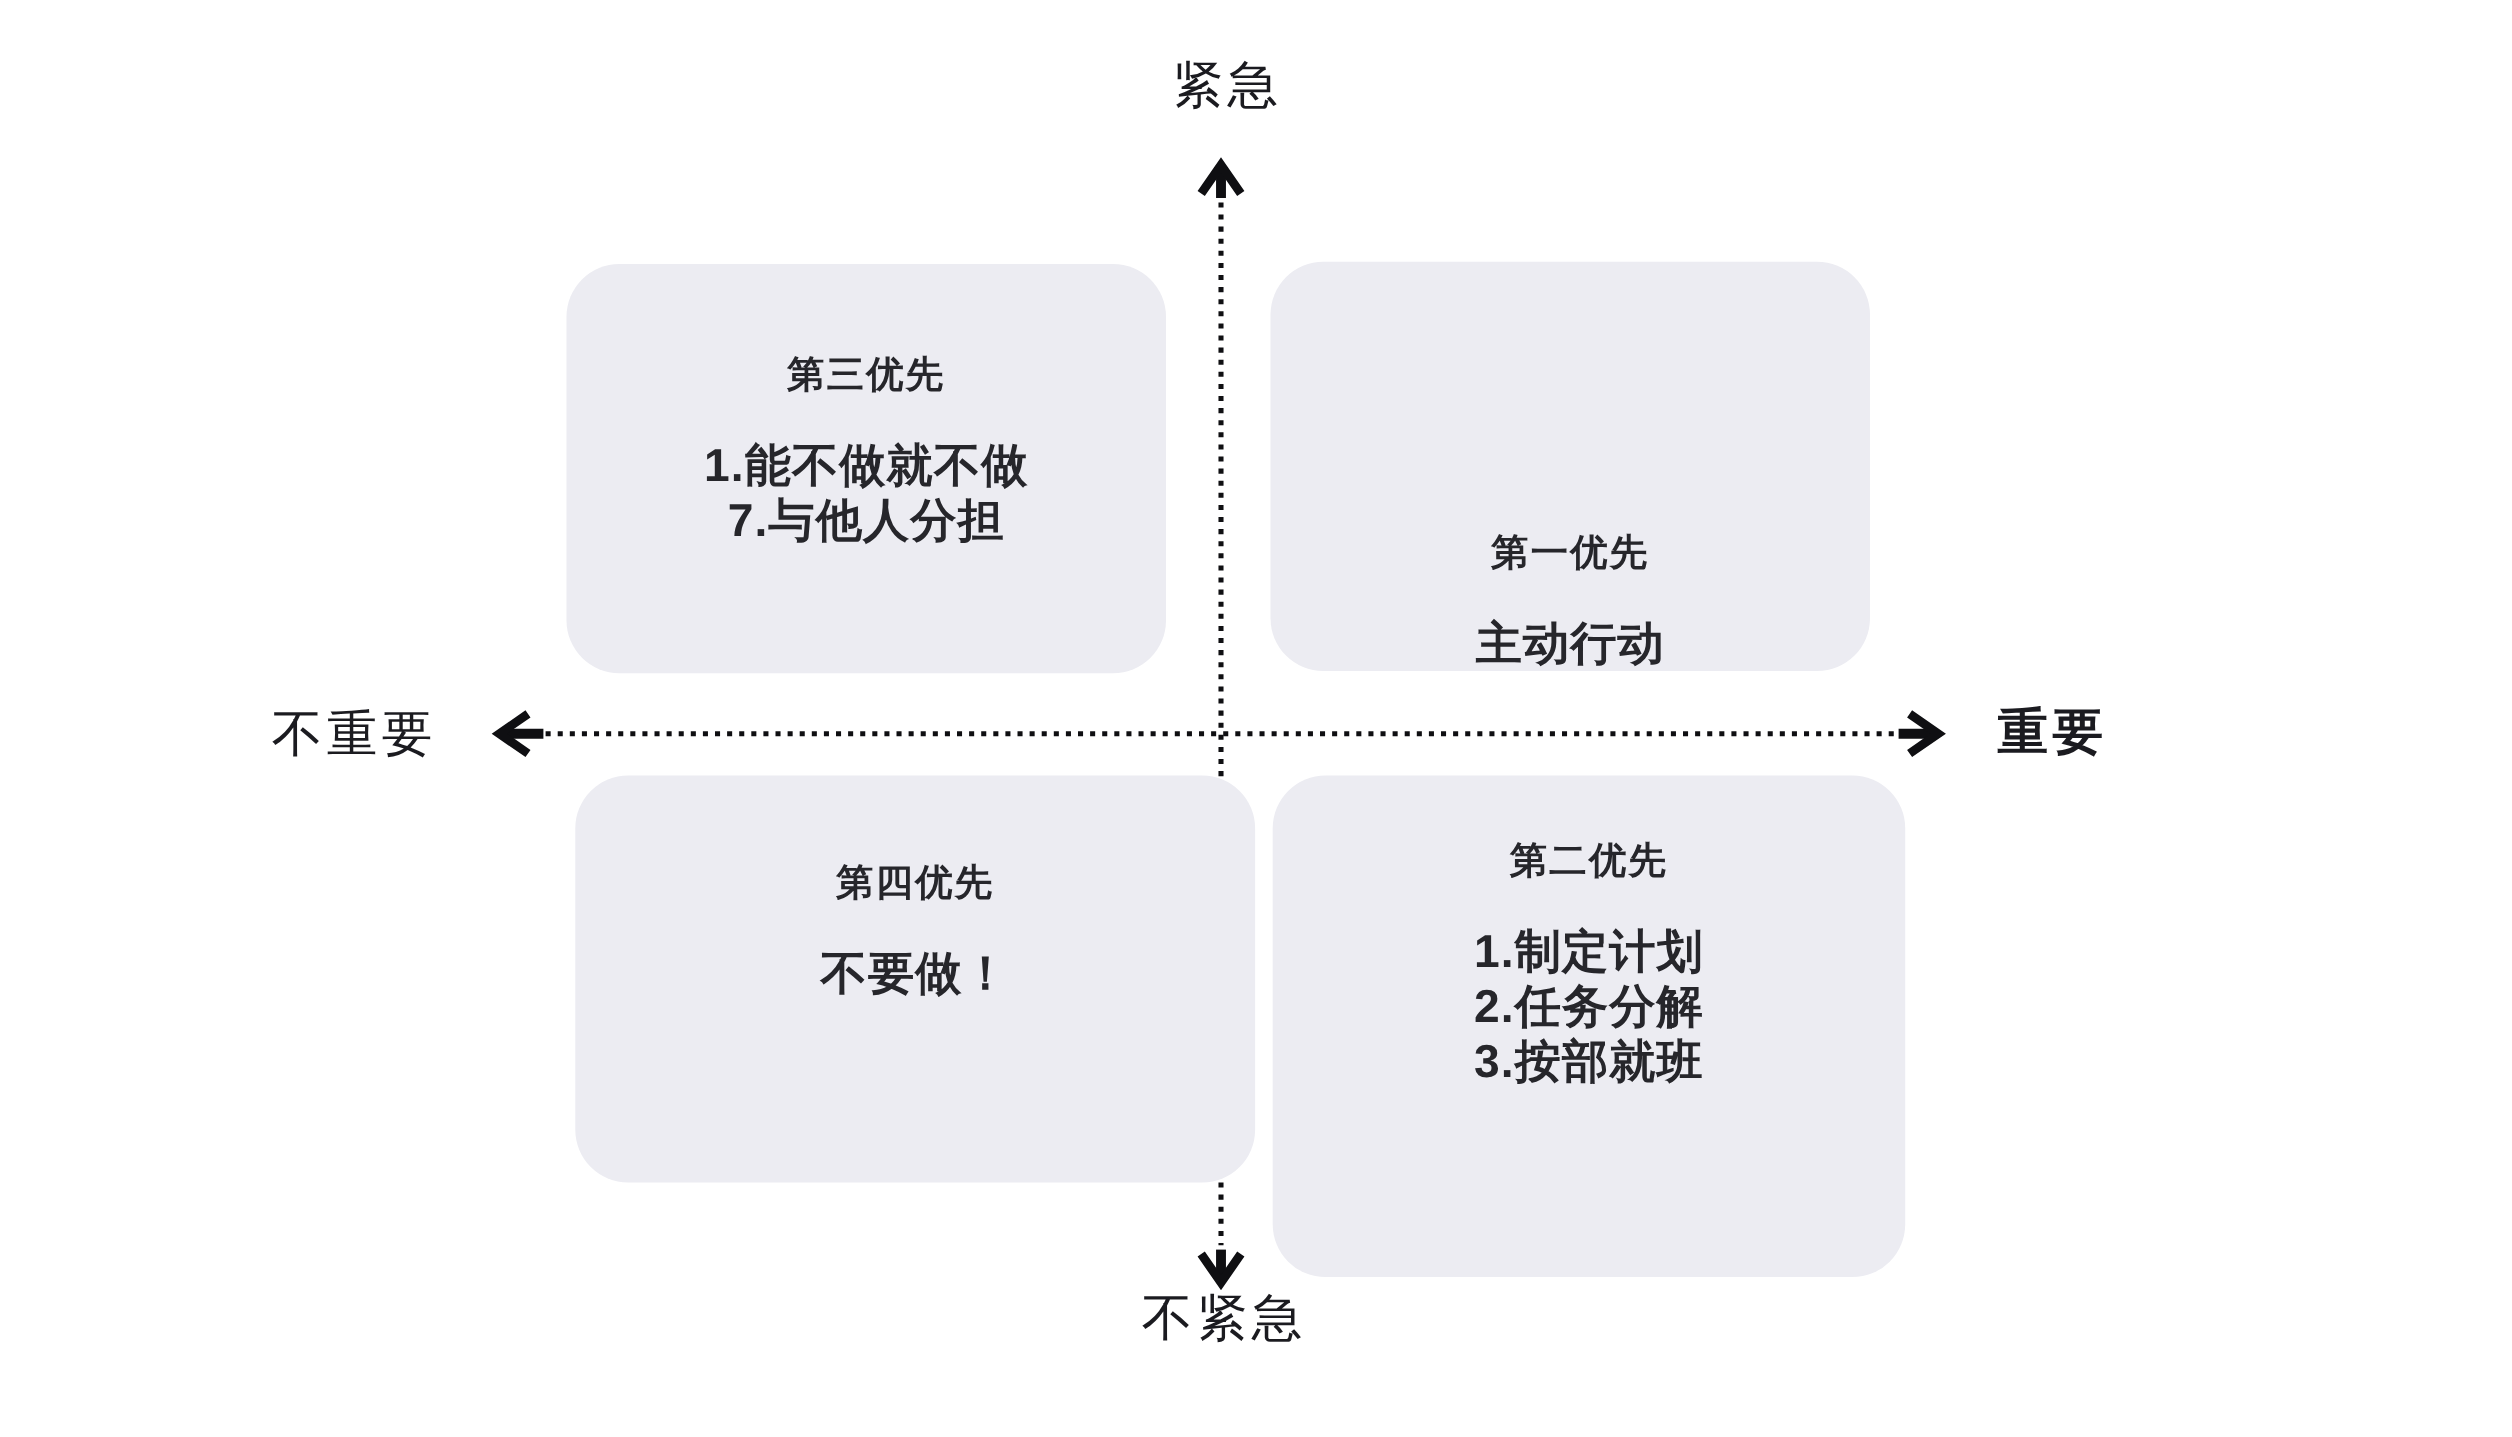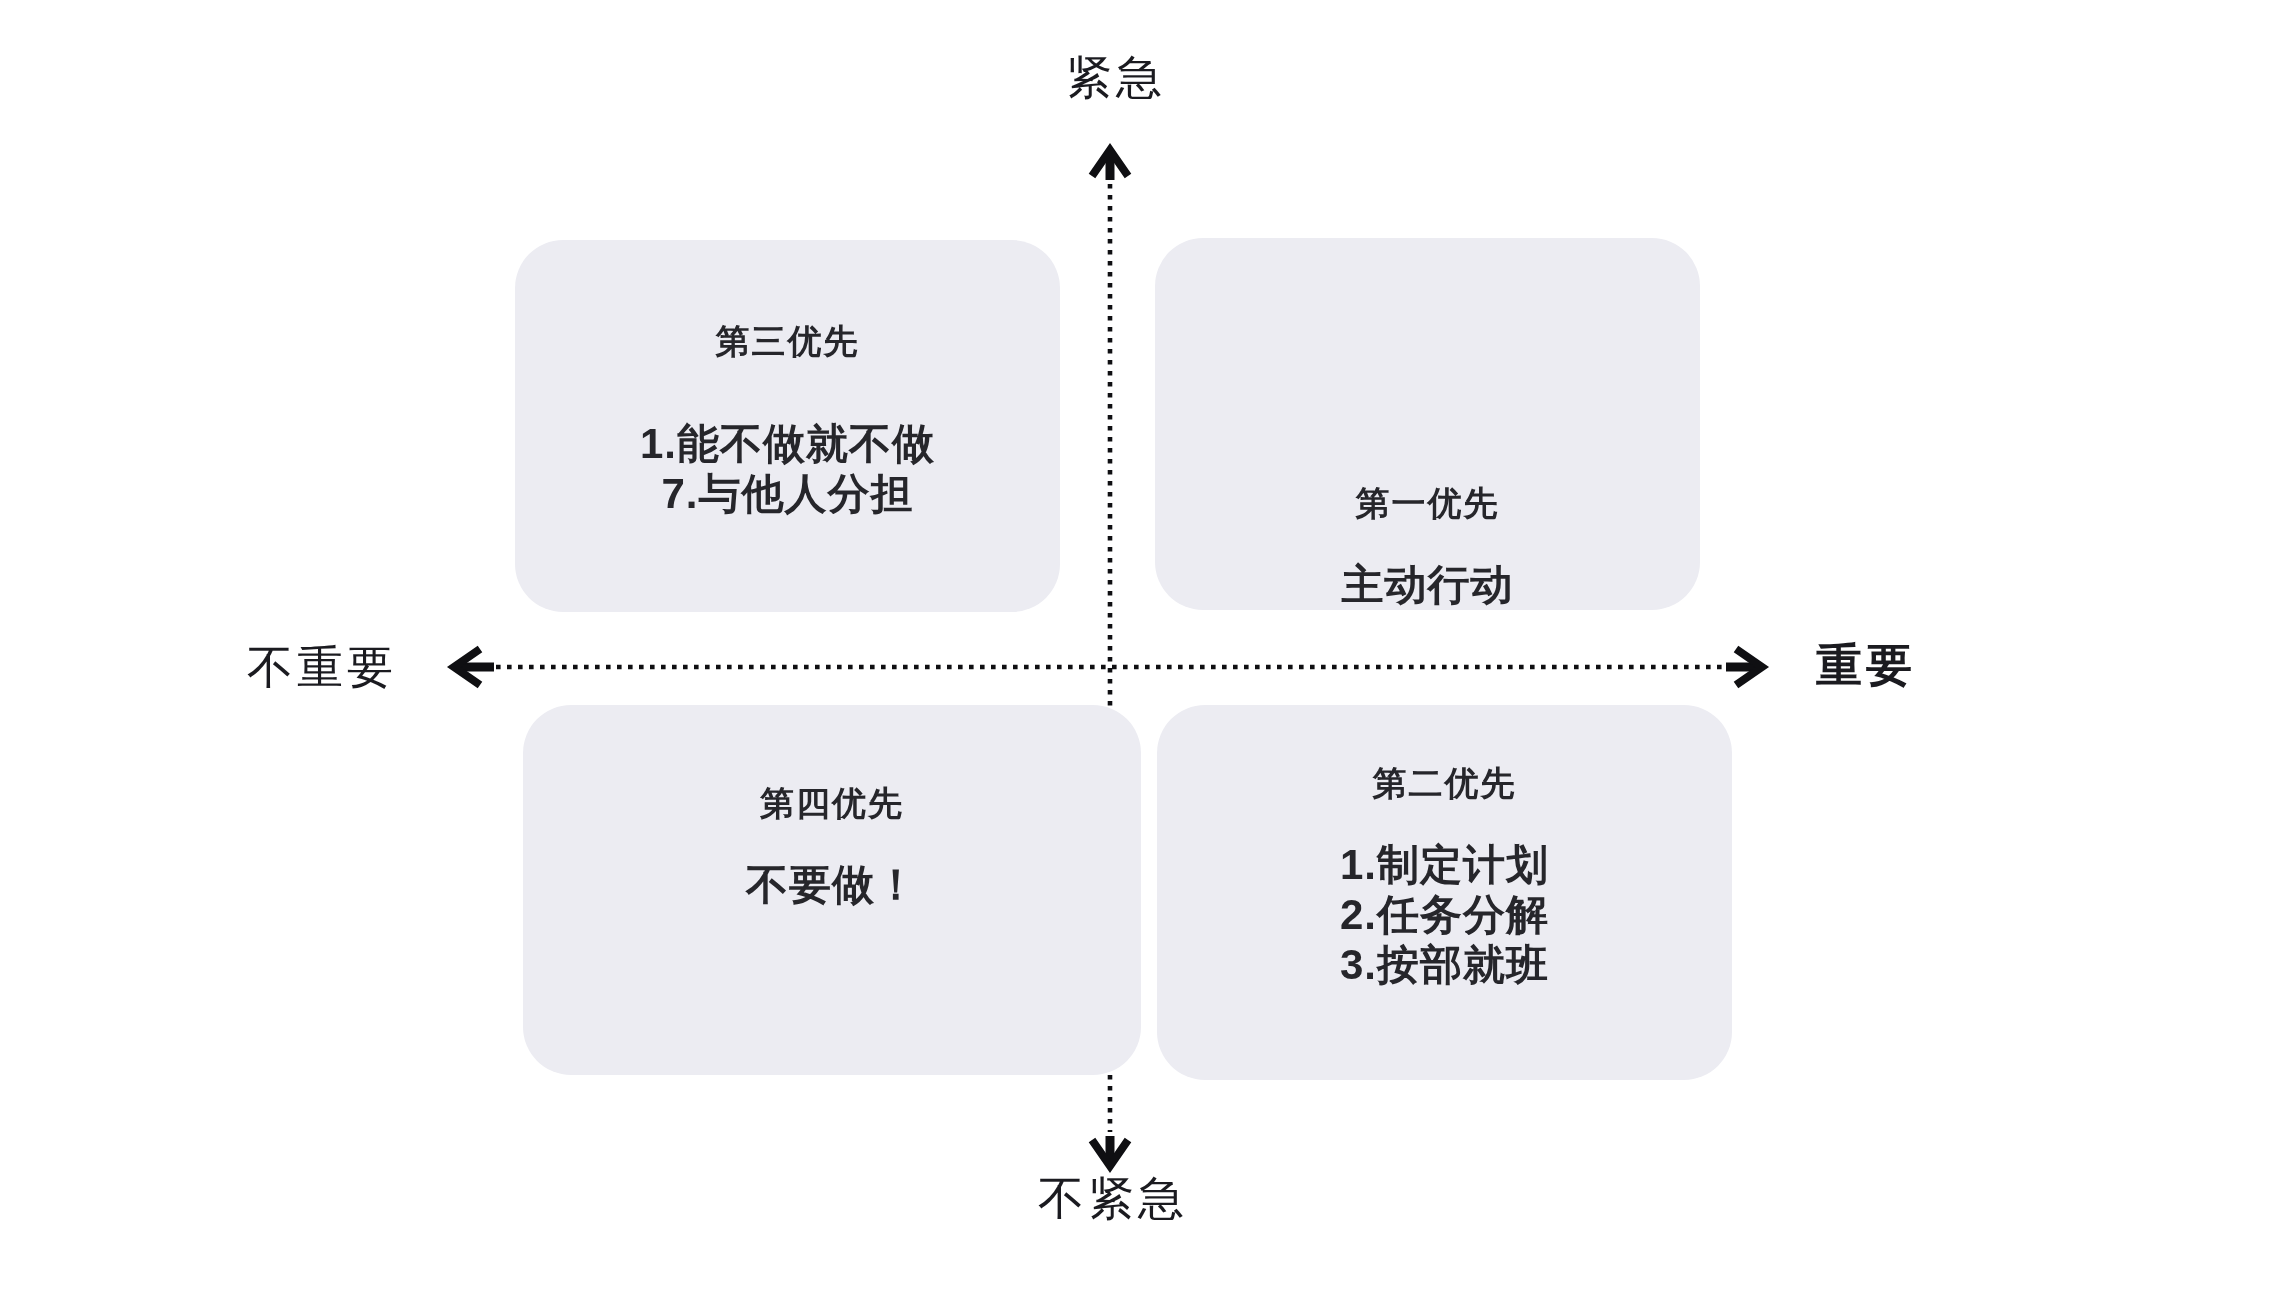--- a/index.html
+++ b/index.html
@@ -27,24 +27,24 @@
     position: absolute;
     background: #ECECF2;
     border-radius: 48px;
     box-sizing: border-box;
     display: flex;
     flex-direction: column;
     align-items: center;
     text-align: center;
     color: #26262B;
   }
-  .q-top-left     { left: 515px;  top: 240px; width: 545px; height: 372px; padding-top: 81px; gap: 21px; }
+  .q-top-left     { left: 515px;  top: 240px; width: 545px; height: 372px; padding-top: 81px; }
   .q-top-right    { left: 1155px; top: 238px; width: 545px; height: 372px; padding-top: 82px; justify-content: flex-end; }
   .q-bottom-left  { left: 523px;  top: 705px; width: 618px; height: 370px; padding-top: 78px; }
-  .q-bottom-right { left: 1157px; top: 705px; width: 575px; height: 375px; padding-top: 58px; }
+  .q-bottom-right { left: 1157px; top: 705px; width: 575px; height: 456px; padding-top: 58px; }
   .q-title {
     font-size: 34px;
     font-weight: bold;
     line-height: 40px;
     letter-spacing: 2px;
   }
   .q-items {
     margin-top: 37px;
     font-size: 42px;
     font-weight: bold;

